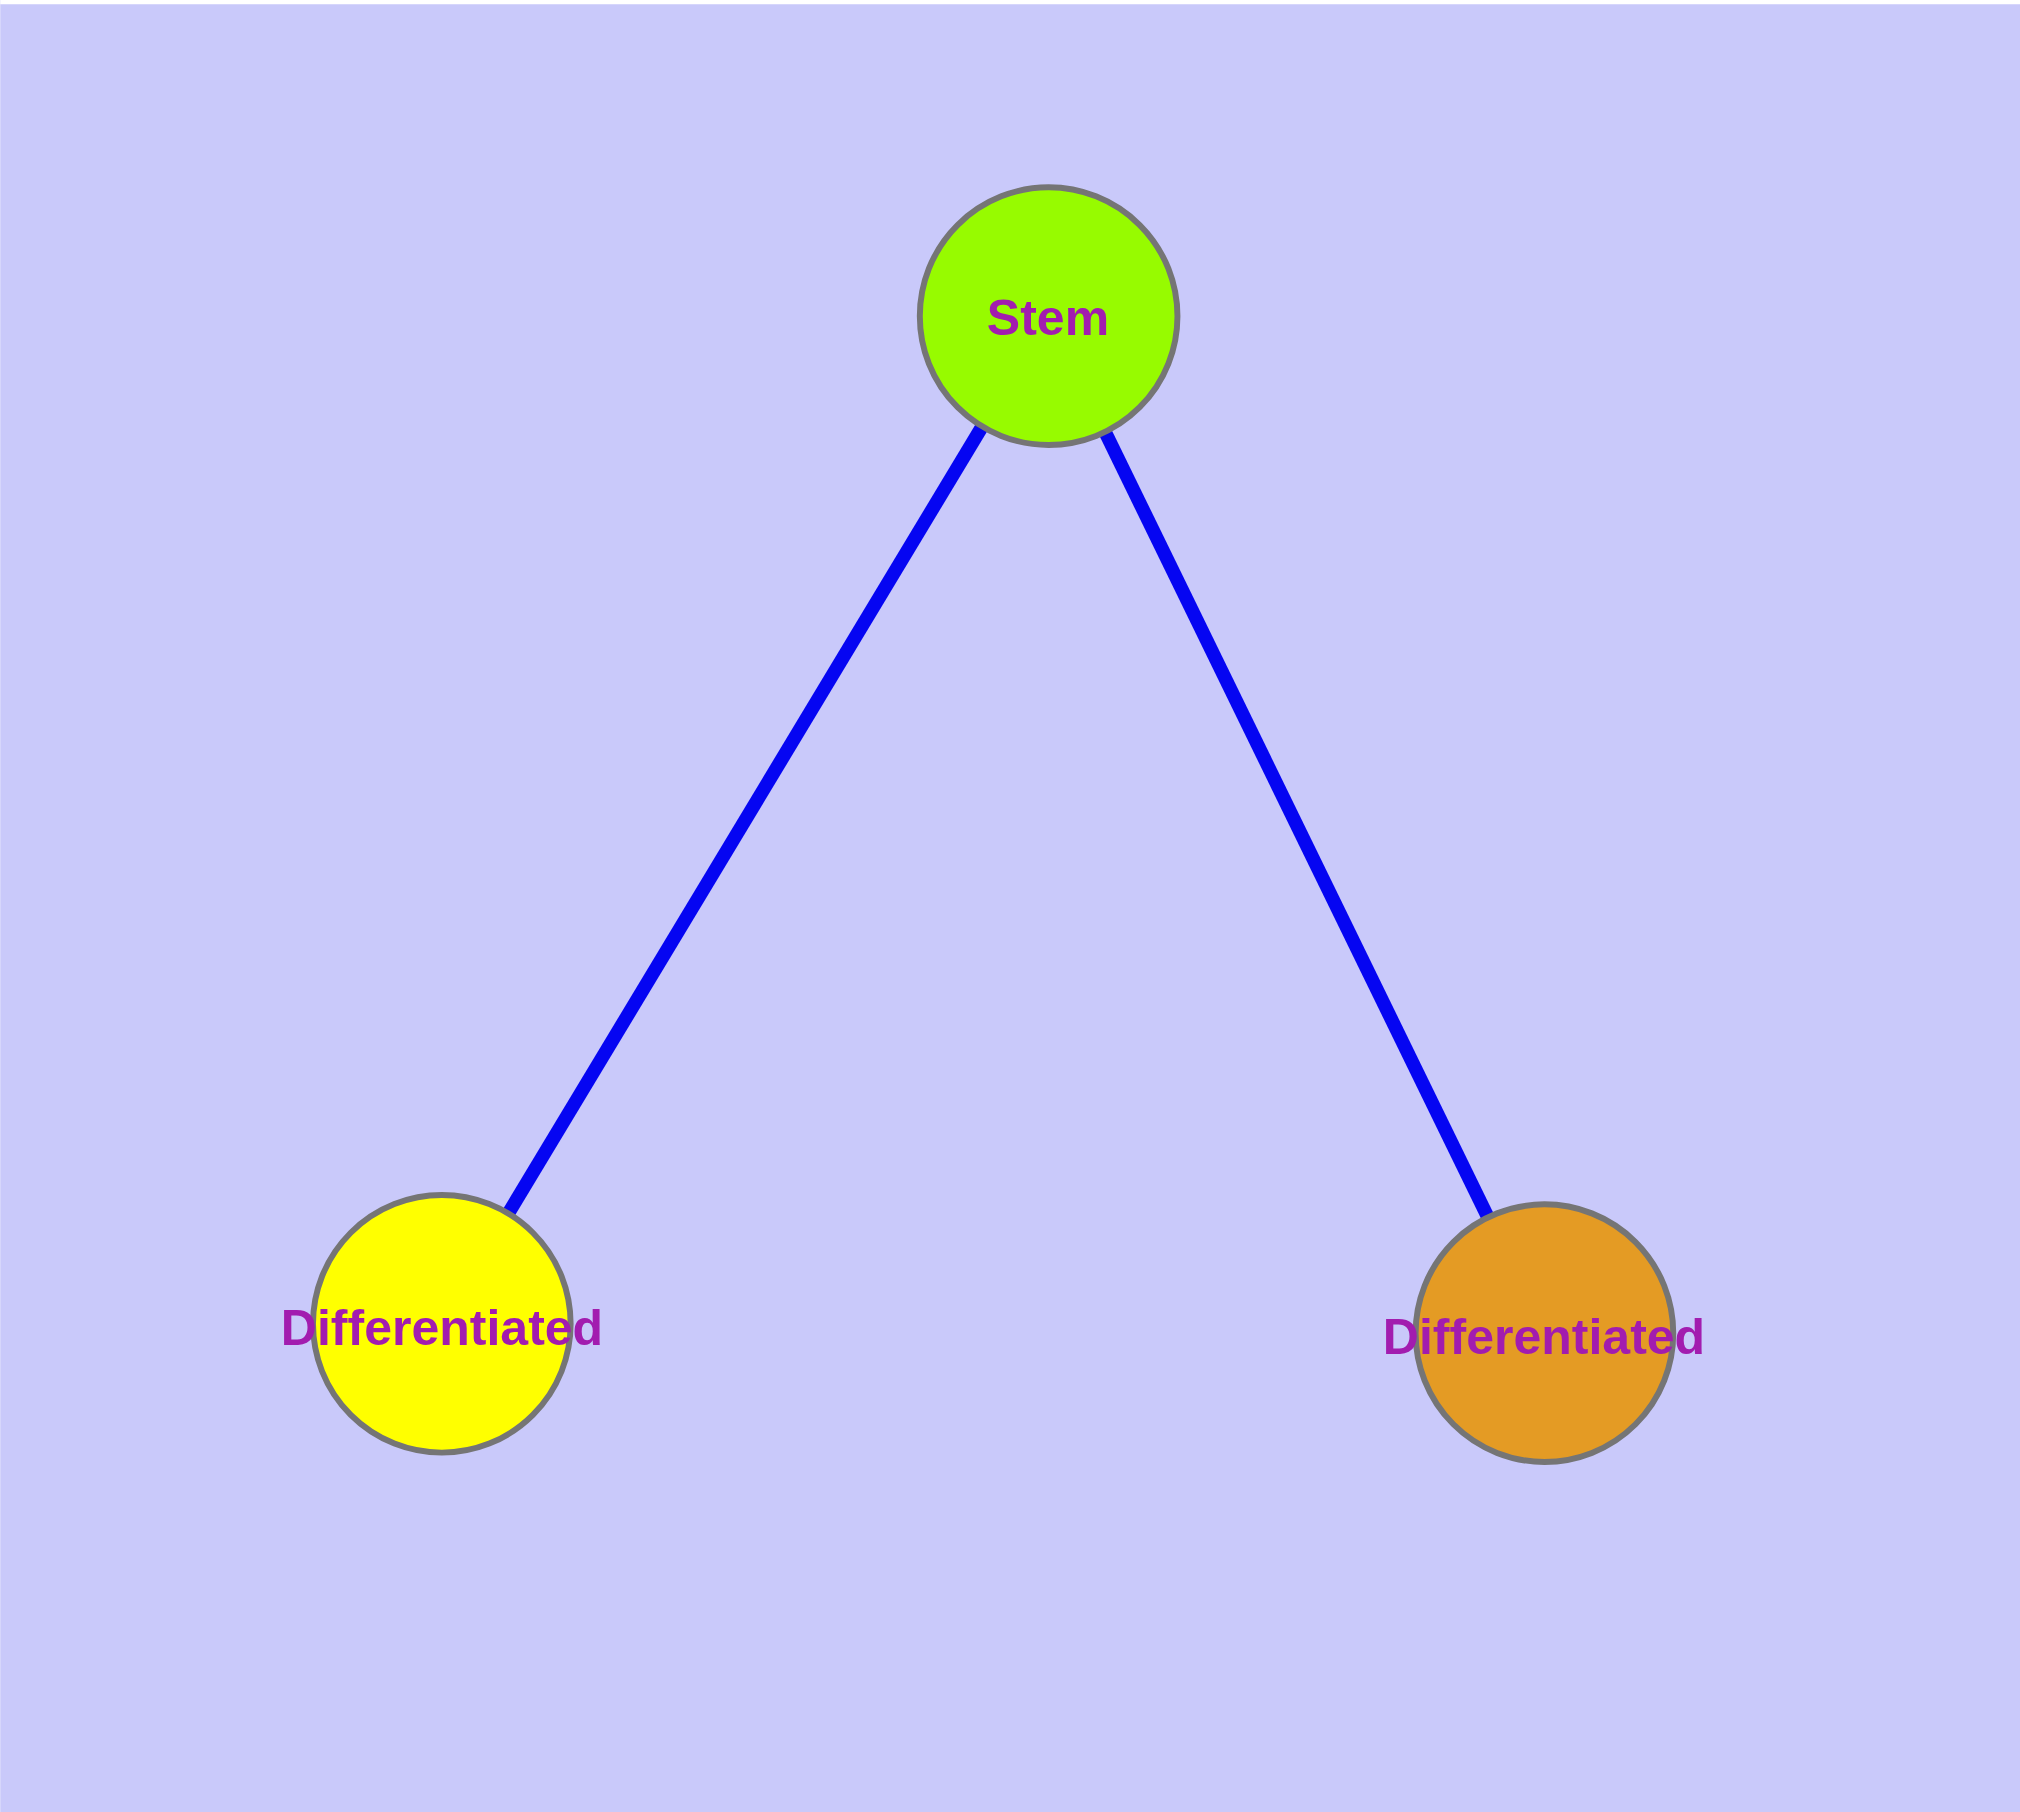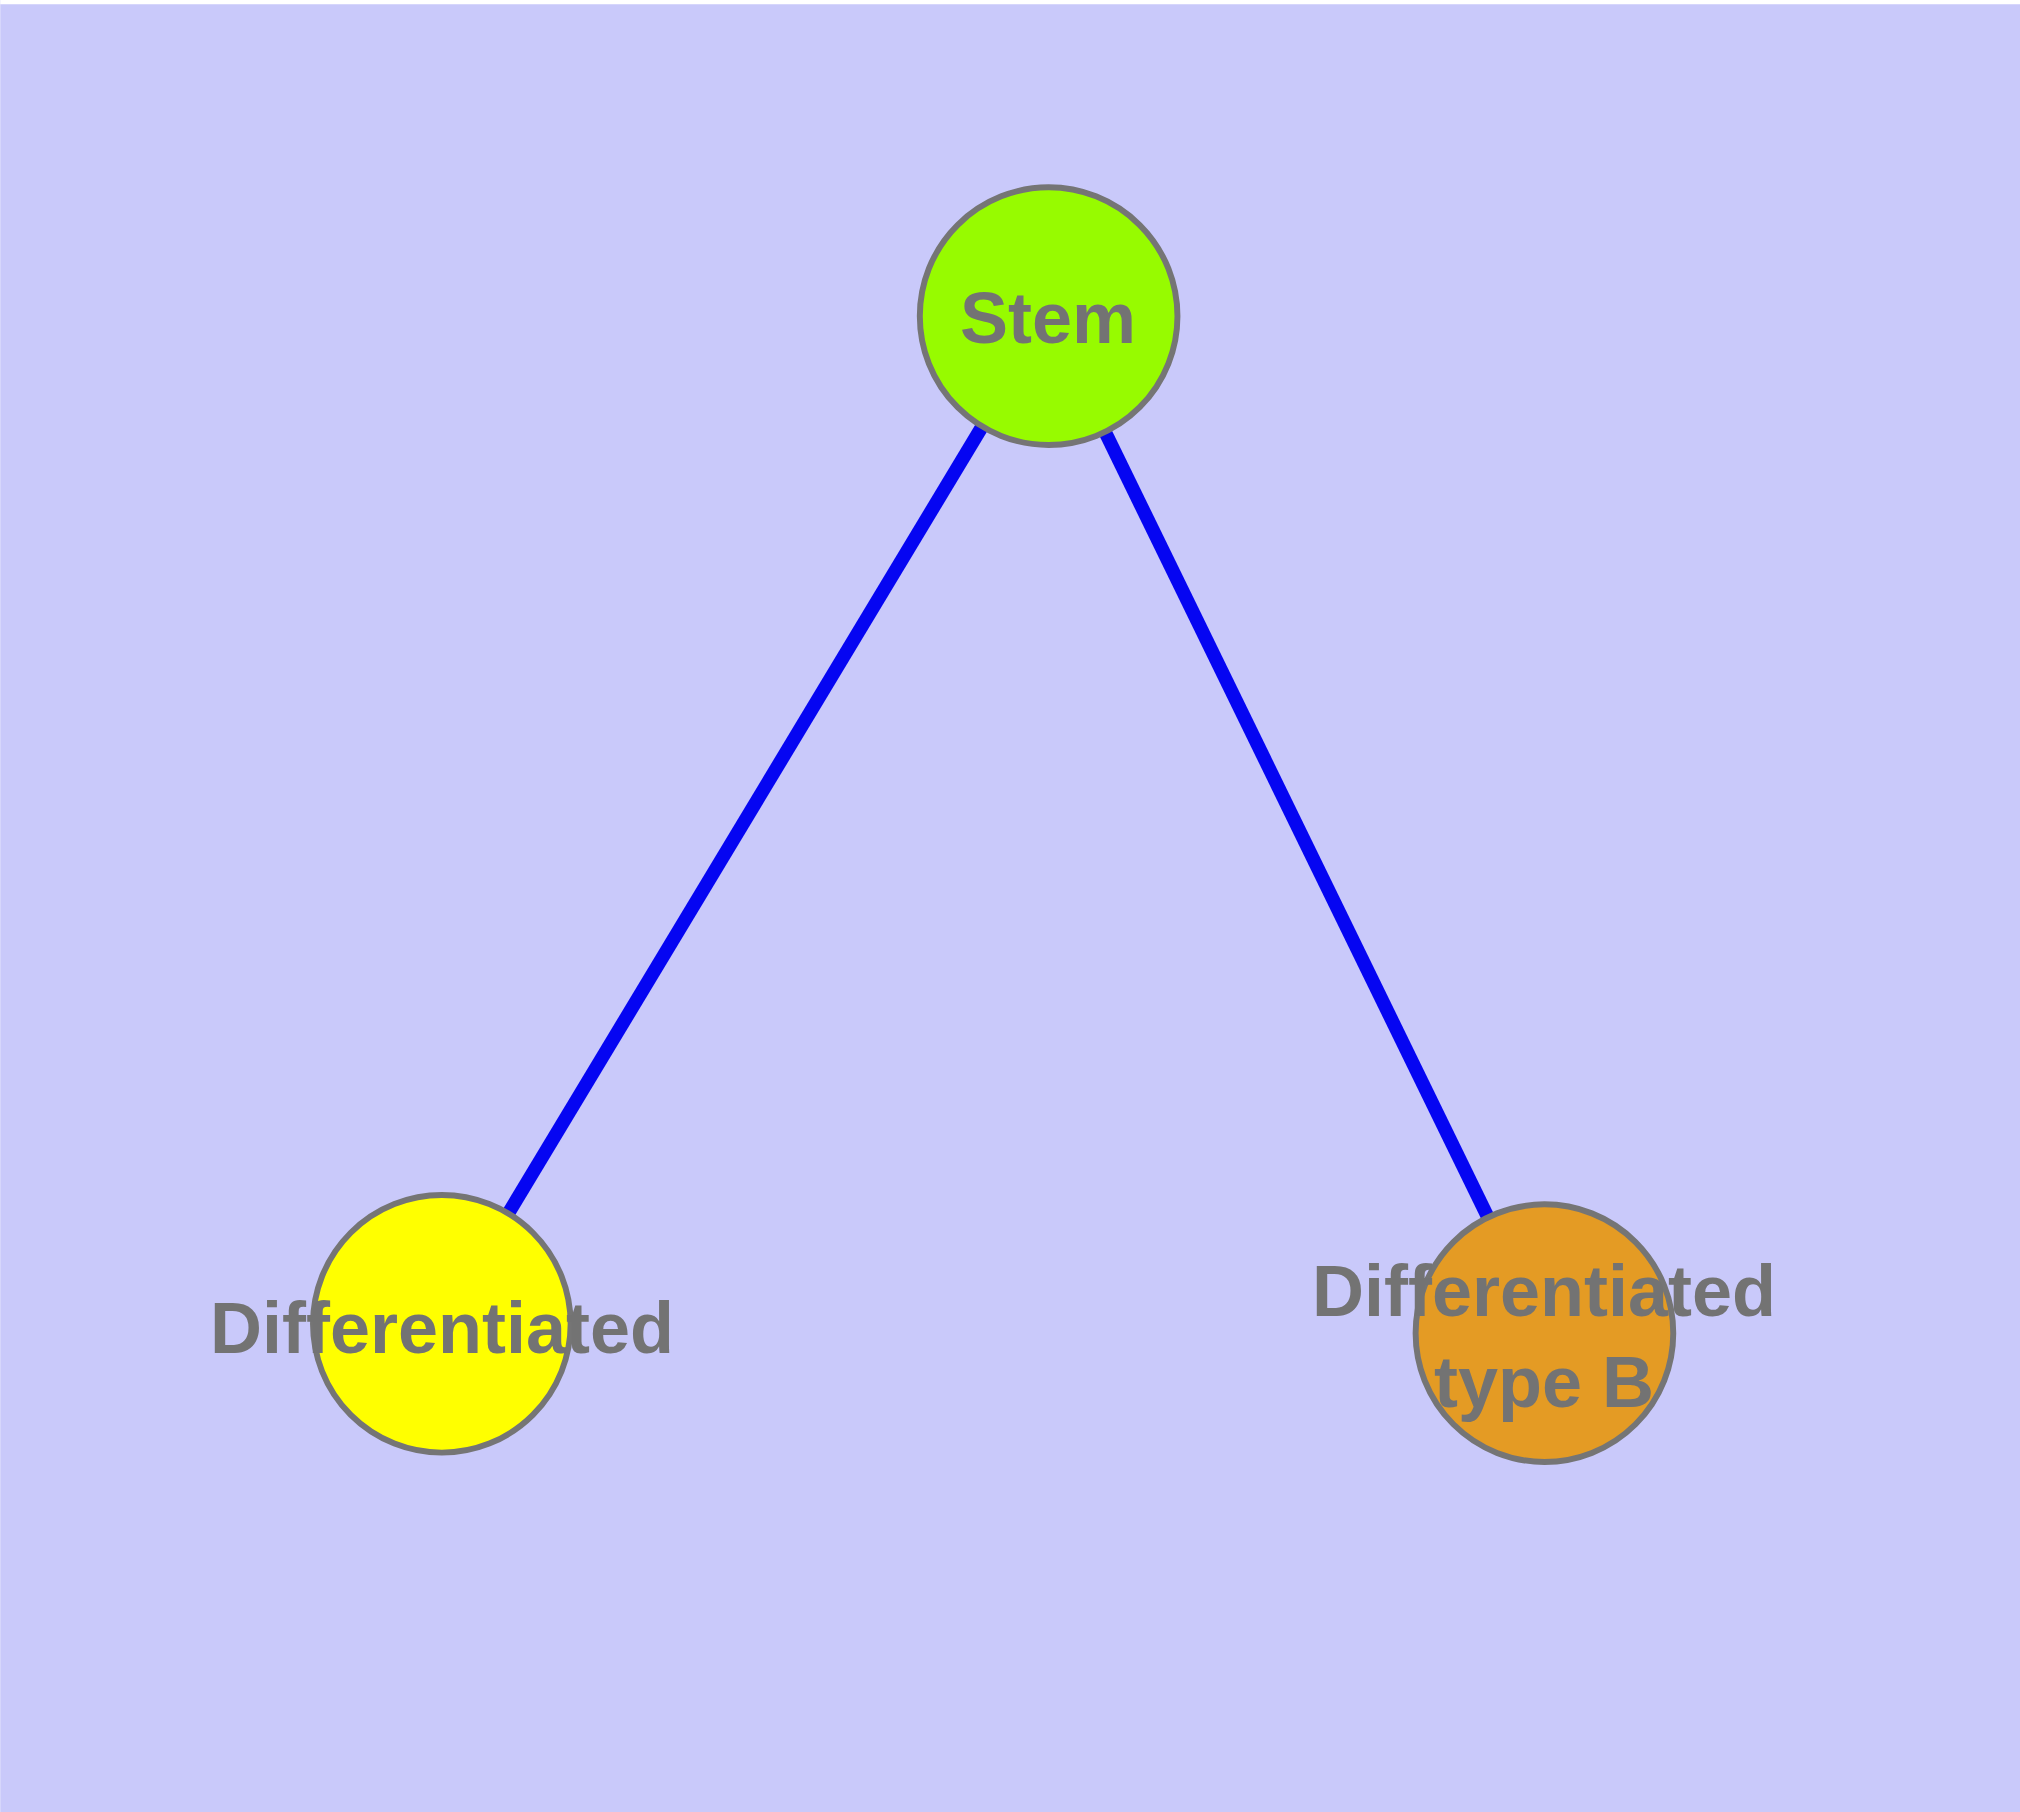--- a/index.html
+++ b/index.html
@@ -18,22 +18,22 @@
     position: absolute;
     left: 0;
     top: 0;
     display: block;
   }
   .node-label {
     position: absolute;
     transform: translate(-50%, -50%);
     text-align: center;
     white-space: nowrap;
-    color: #737373;
-    font-size: 72px;
+    color: #a21caf;
+    font-size: 50px;
     font-weight: bold;
     line-height: 91px;
     pointer-events: none;
   }
   .node-label .line {
     display: block;
   }
 </style>
 </head>
 <body>
@@ -57,17 +57,16 @@
   <div class="node-label" style="left:1048px; top:318px;">
     <span class="line">Stem</span>
   </div>
 
   <div class="node-label" style="left:442px; top:1328px;">
     <span class="line">Differentiated</span>
   </div>
 
   <div class="node-label" style="left:1544px; top:1337px;">
     <span class="line">Differentiated</span>
-    <span class="line">type B</span>
   </div>
 
 </div>
 
 
 </body></html>

